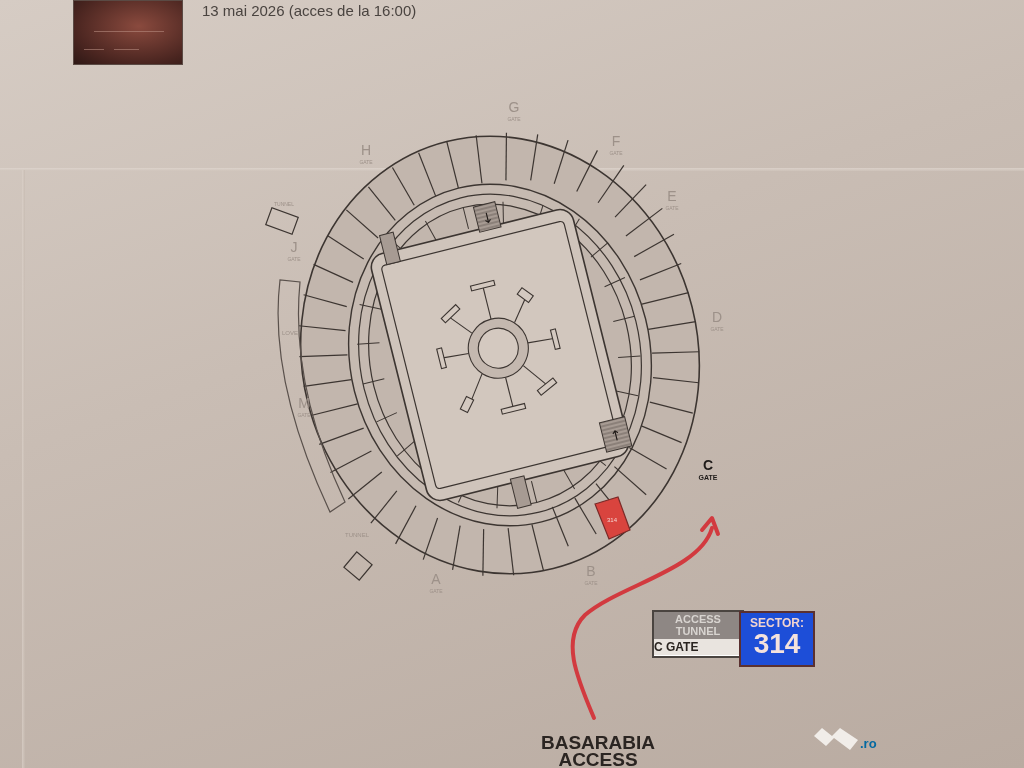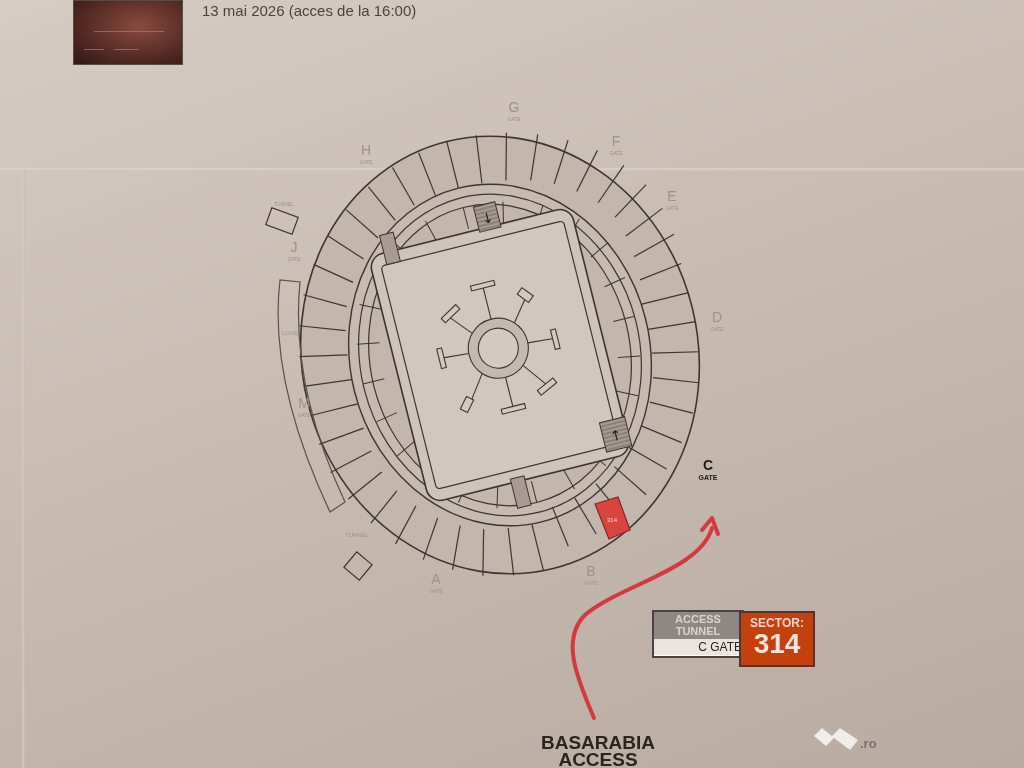--- a/index.html
+++ b/index.html
@@ -10,28 +10,28 @@
   .fold-v{position:absolute;left:22px;top:170px;width:3px;height:598px;background:linear-gradient(90deg,#ddd3cb,#c5b9af);opacity:.7;}
   .thumb{position:absolute;left:73px;top:0;width:108px;height:63px;
          background:radial-gradient(ellipse at 60% 40%,#8a4a3e,#4a2520 70%,#2e1815);
          border:1px solid #5a4a44;}
   .thumb .ln{position:absolute;height:1px;background:#b58a7f;opacity:.6}
   .event-date{position:absolute;left:202px;top:2px;font-size:15px;color:#4a4440;}
   svg.map{position:absolute;left:0;top:0;}
   .legend{position:absolute;left:652px;top:610px;}
   .acc{position:absolute;left:0;top:0;width:88px;height:44px;border:2px solid #4a4440;background:#fff;}
   .acc .top{height:26px;background:#8e8784;color:#d8d4d0;font-weight:bold;font-size:11px;line-height:12px;text-align:center;padding-top:1px;}
-  .acc .bot{height:16px;color:#2a2420;font-weight:normal;font-size:12px;line-height:16px;text-align:right;background:#e9e4df;}
-  .sec{position:absolute;left:87px;top:1px;width:72px;height:52px;background:#c2410c;border:2px solid #5a3030;color:#f2d4cf;text-align:center;}
+  .acc .bot{height:16px;color:#2a2420;font-weight:bold;font-size:12px;line-height:16px;text-align:left;background:#e9e4df;}
+  .sec{position:absolute;left:87px;top:1px;width:72px;height:52px;background:#1d4ed8;border:2px solid #5a3030;color:#f2d4cf;text-align:center;}
   .sec .lab{font-weight:bold;font-size:12px;margin-top:3px;}
   .sec .num{font-weight:bold;font-size:28px;line-height:28px;color:#f4e2dd;}
   .basarabia{position:absolute;left:518px;top:734px;width:160px;text-align:center;font-weight:bold;font-size:19px;line-height:17px;color:#2b2522;}
   .logo{position:absolute;left:812px;top:724px;display:flex;align-items:center;color:#f1ede9;}
   .logo .word{font-size:27px;font-weight:bold;letter-spacing:-.5px;}
-  .logo .tld{font-size:13px;color:#737373;font-weight:bold;margin-top:9px;}
+  .logo .tld{font-size:13px;color:#0369a1;font-weight:bold;margin-top:9px;}
 </style>
 </head>
 <body>
 
 <div class="fold-h"></div>
 <div class="fold-v"></div>
 
 <div class="thumb">
   <div class="ln" style="left:10px;top:48px;width:20px"></div>
   <div class="ln" style="left:40px;top:48px;width:25px"></div>

